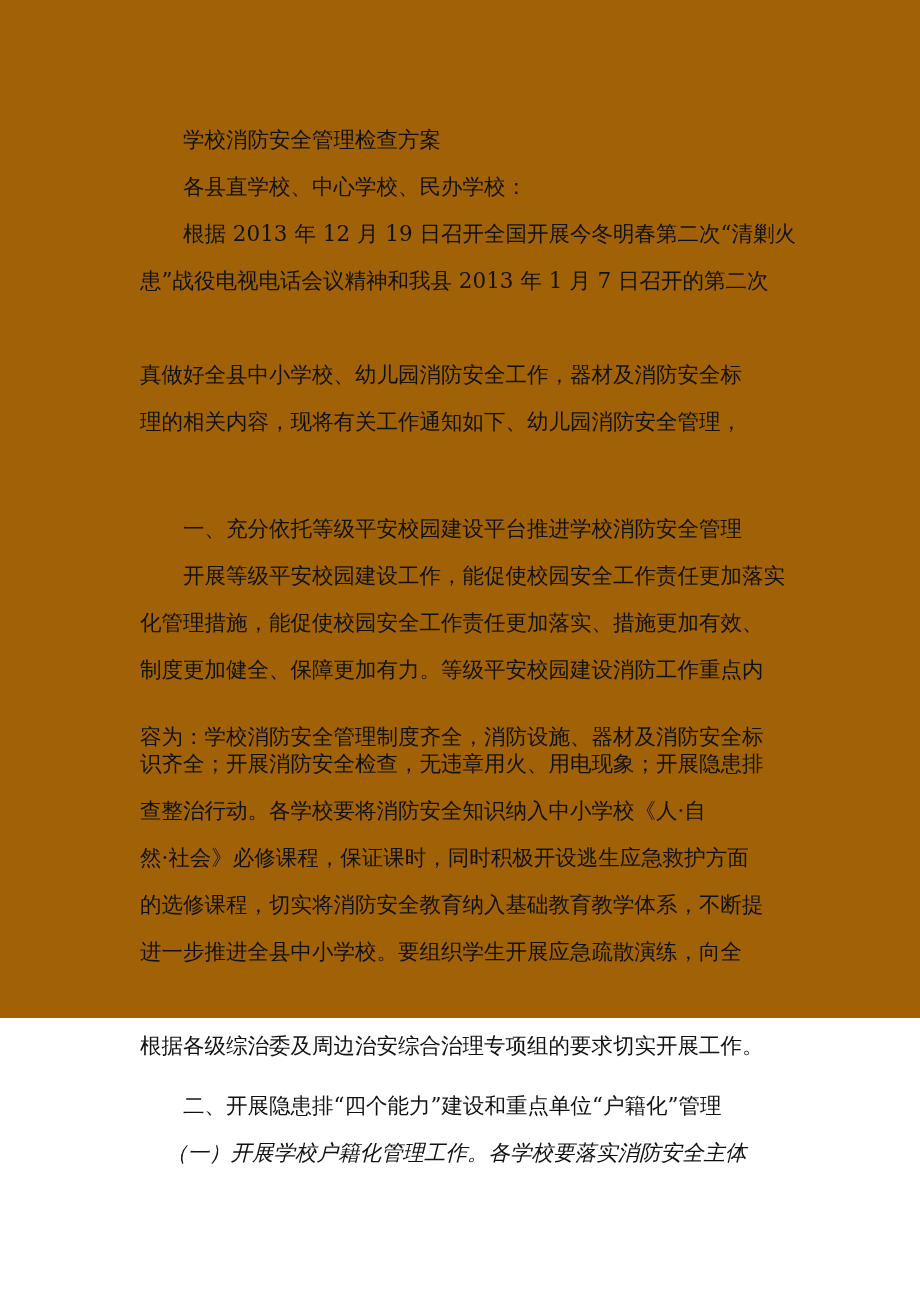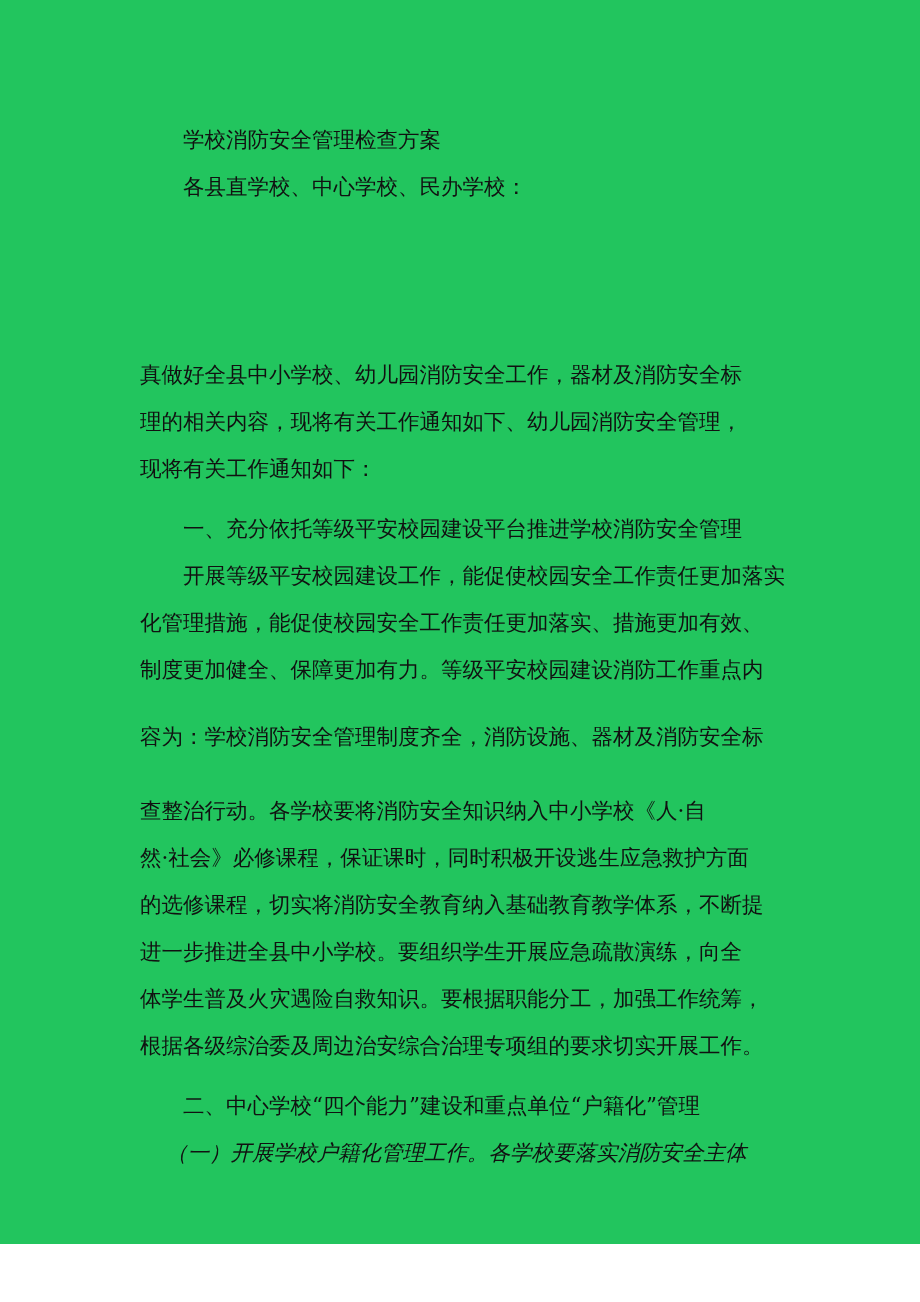--- a/index.html
+++ b/index.html
@@ -13,54 +13,55 @@
     position: relative;
     overflow: hidden;
     font-family: "DejaVu Serif", "Liberation Serif", serif;
     color: #111111;
   }
   .page {
     position: absolute;
     left: 0;
     top: 0;
     width: 920px;
-    height: 1244px;
-    background: #22c55e;
+    height: 1018px;
+    background: #a16207;
   }
   .line {
     position: absolute;
     left: 140px;
     font-size: 21.5px;
     line-height: 26px;
     white-space: nowrap;
     letter-spacing: 0px;
   }
   .indent { left: 183px; }
   .indent-paren { left: 166px; font-style: italic; }
 </style>
 </head>
 <body>
 
 <div class="page">
   <div class="line indent" style="top:127px">学校消防安全管理检查方案</div>
   <div class="line indent" style="top:174px">各县直学校、中心学校、民办学校：</div>
 
+  <div class="line indent" style="top:221px">根据 2013 年 12 月 19 日召开全国开展今冬明春第二次“清剿火</div>
+  <div class="line" style="top:268px">患”战役电视电话会议精神和我县 2013 年 1 月 7 日召开的第二次</div>
   <div class="line" style="top:362px">真做好全县中小学校、幼儿园消防安全工作，器材及消防安全标</div>
   <div class="line" style="top:409px">理的相关内容，现将有关工作通知如下、幼儿园消防安全管理，</div>
-  <div class="line" style="top:456px">现将有关工作通知如下：</div>
 
   <div class="line indent" style="top:516px">一、充分依托等级平安校园建设平台推进学校消防安全管理</div>
 
   <div class="line indent" style="top:563px">开展等级平安校园建设工作，能促使校园安全工作责任更加落实</div>
   <div class="line" style="top:610px">化管理措施，能促使校园安全工作责任更加落实、措施更加有效、</div>
   <div class="line" style="top:657px">制度更加健全、保障更加有力。等级平安校园建设消防工作重点内</div>
   <div class="line" style="top:724px">容为：学校消防安全管理制度齐全，消防设施、器材及消防安全标</div>
+  <div class="line" style="top:751px">识齐全；开展消防安全检查，无违章用火、用电现象；开展隐患排</div>
   <div class="line" style="top:798px">查整治行动。各学校要将消防安全知识纳入中小学校《人·自</div>
   <div class="line" style="top:845px">然·社会》必修课程，保证课时，同时积极开设逃生应急救护方面</div>
   <div class="line" style="top:892px">的选修课程，切实将消防安全教育纳入基础教育教学体系，不断提</div>
   <div class="line" style="top:939px">进一步推进全县中小学校。要组织学生开展应急疏散演练，向全</div>
-  <div class="line" style="top:986px">体学生普及火灾遇险自救知识。要根据职能分工，加强工作统筹，</div>
   <div class="line" style="top:1033px">根据各级综治委及周边治安综合治理专项组的要求切实开展工作。</div>
 
-  <div class="line indent" style="top:1093px">二、中心学校“四个能力”建设和重点单位“户籍化”管理</div>
+  <div class="line indent" style="top:1093px">二、开展隐患排“四个能力”建设和重点单位“户籍化”管理</div>
 
   <div class="line indent-paren" style="top:1140px">（一）开展学校户籍化管理工作。各学校要落实消防安全主体</div>
 </div>
 
 </body></html>

